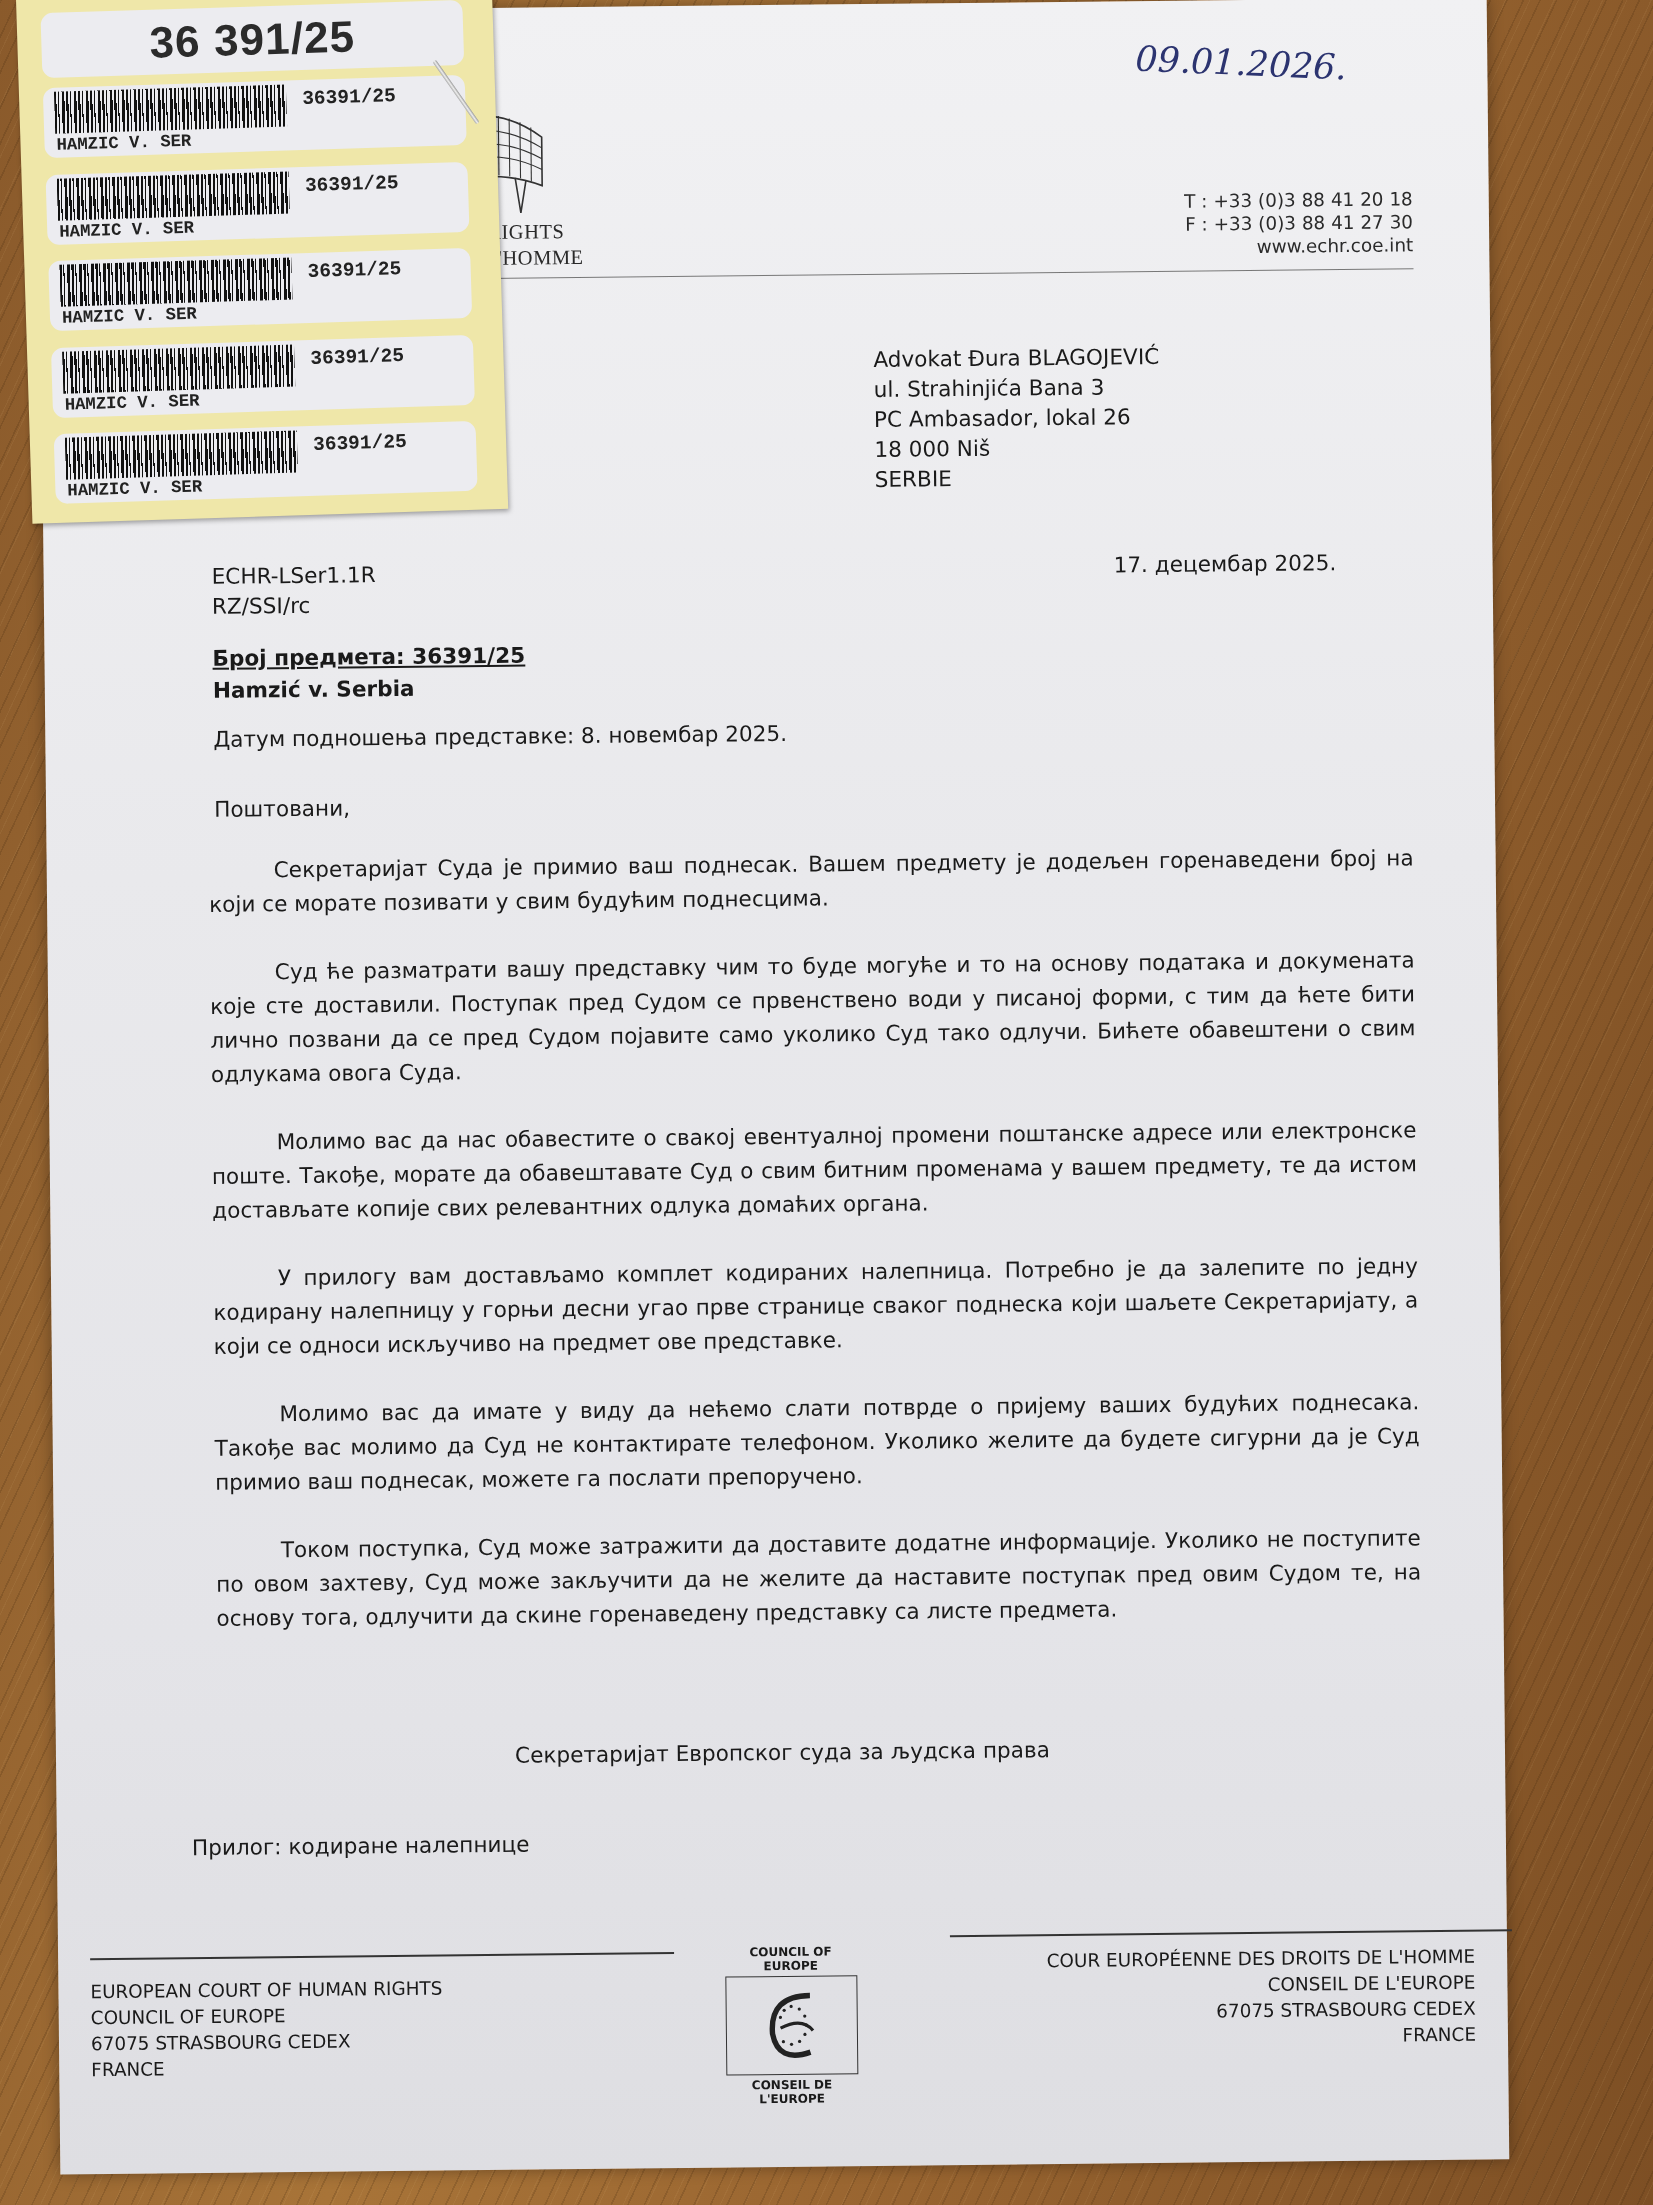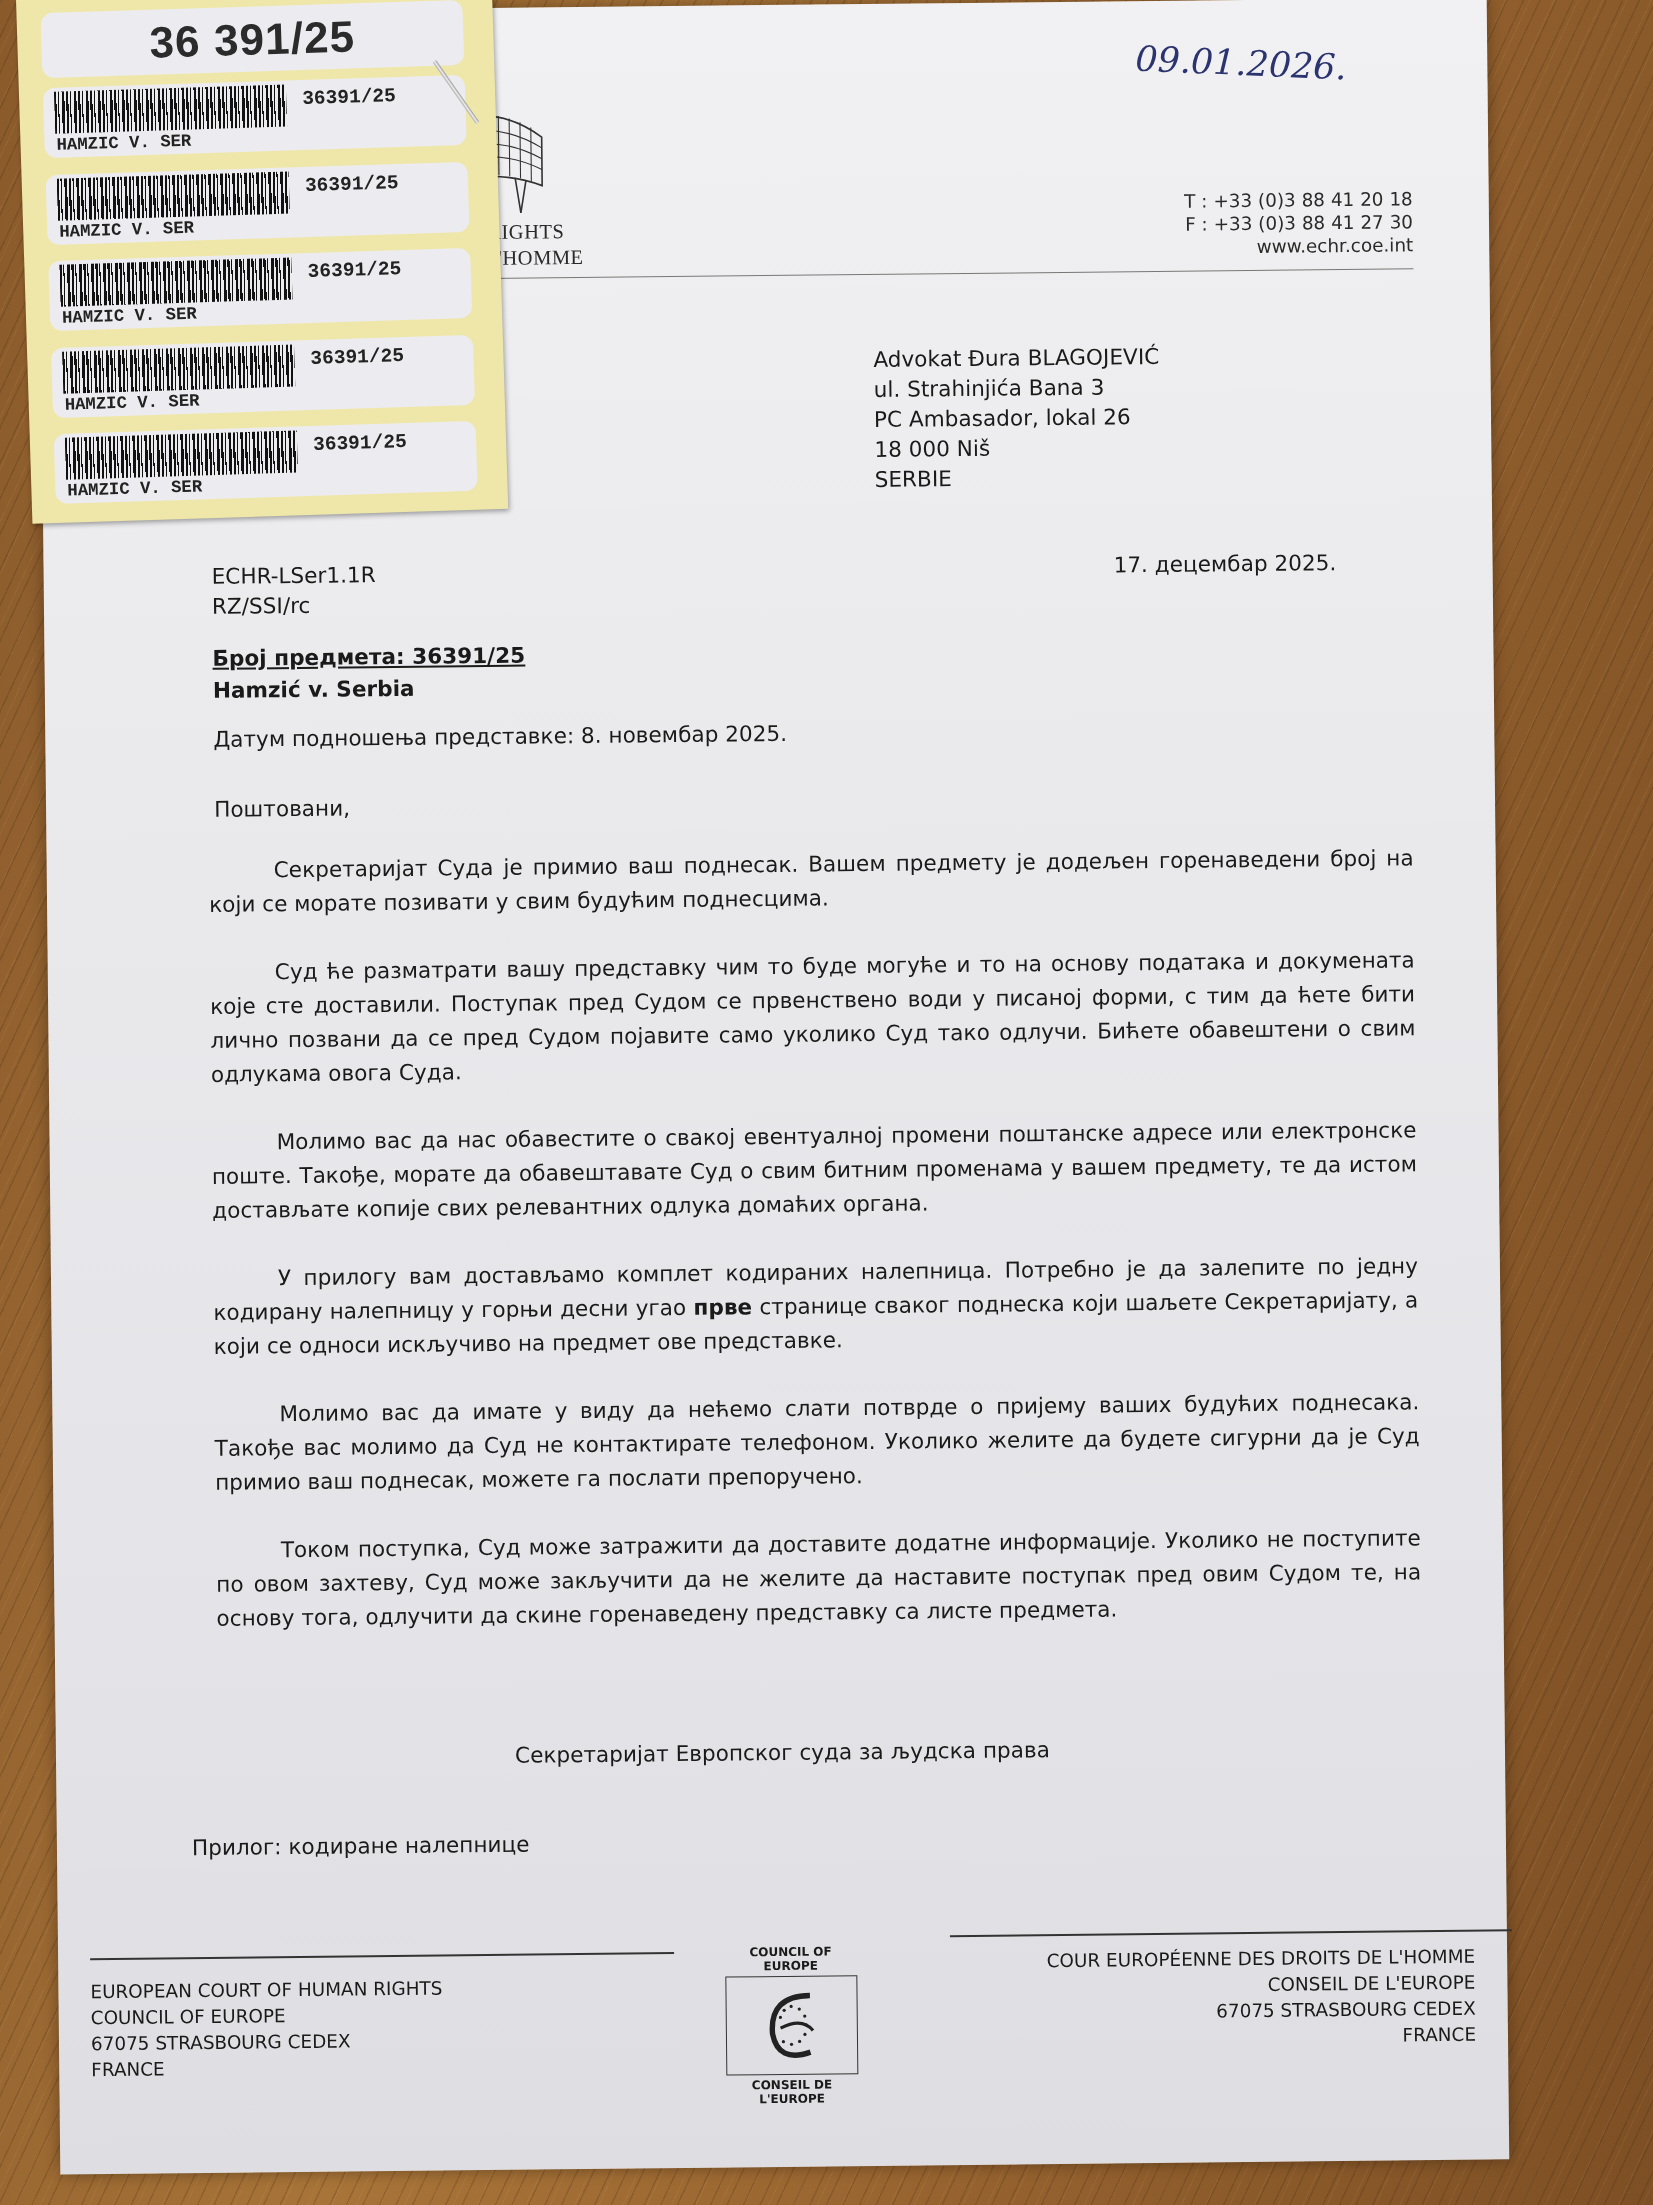--- a/index.html
+++ b/index.html
@@ -49,21 +49,21 @@
   
   .address { position: absolute; left: 832px; top: 341px; font-size: 21.6px; line-height: 30px; }
   .ref { position: absolute; left: 168px; top: 551px; font-size: 21.6px; line-height: 30px; }
   .date { position: absolute; left: 1070px; top: 551px; font-size: 21.6px; }
   .case { position: absolute; left: 168px; top: 632px; font-size: 21.6px; line-height: 32px; font-weight: bold; }
   .case .num { text-decoration: underline; }
   .filed { position: absolute; left: 168px; top: 716px; font-size: 21.6px; }
   .salutation { position: absolute; left: 168px; top: 786px; font-size: 21.6px; }
   .body { position: absolute; left: 162px; top: 843px; width: 1205px; font-size: 21.6px; line-height: 34px; text-align: justify; }
   .body p { margin: 0 0 34px 0; text-indent: 65px; }
-  .body b { font-weight: bold; }
+  .body b { font-weight: normal; }
   .signature { position: absolute; left: 459px; top: 1735px; font-size: 21.6px; }
   .enclosure { position: absolute; left: 135px; top: 1824px; font-size: 21.6px; }
 
   
   .foot-rule-left { position: absolute; left: 32px; top: 1946px; width: 584px; border-top: 2.2px solid #333; }
   .foot-rule-right { position: absolute; left: 892px; top: 1932px; width: 562px; border-top: 2.2px solid #333; }
   .foot-left { position: absolute; left: 32px; top: 1967px; font-size: 18.4px; line-height: 26px; }
   .foot-right { position: absolute; right: 32px; top: 1946px; font-size: 18.4px; line-height: 26px; text-align: right; }
   .coe { position: absolute; left: 665px; top: 1940px; width: 135px; text-align: center; font-size: 12px; font-weight: bold; }
   .coe-box { width: 130px; height: 97px; margin: 3.2px auto; border: 1.6px solid #333; display: flex; align-items: center; justify-content: center; }

